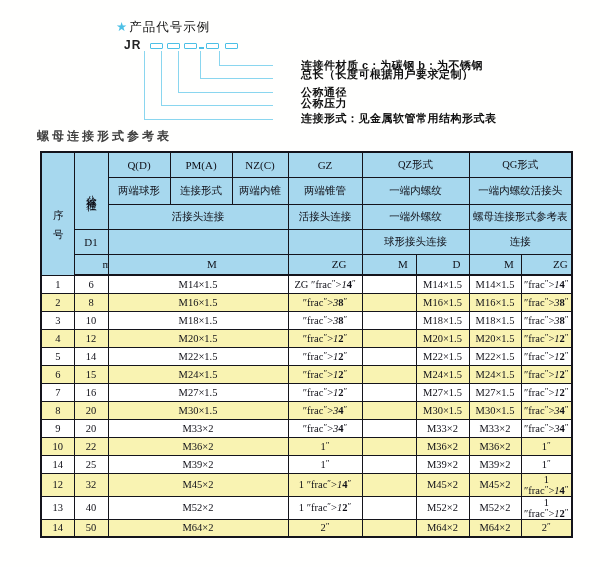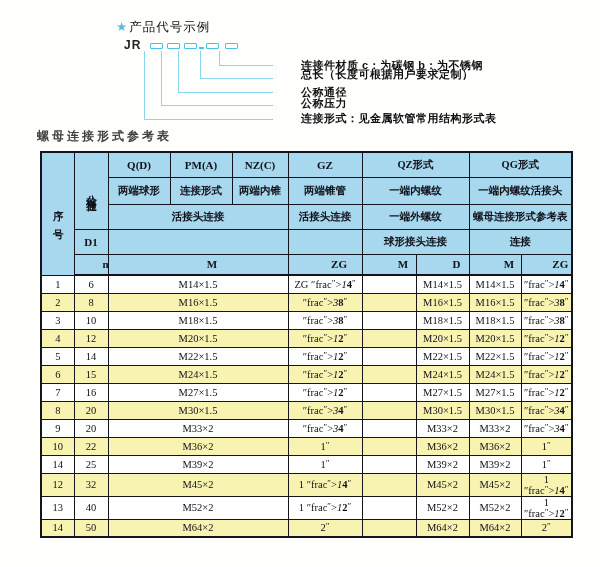--- a/index.html
+++ b/index.html
@@ -32,21 +32,21 @@
 
   
   .title{position:absolute;left:37px;top:128px;margin:0;font-family:"DejaVu Serif","Liberation Serif",serif;
          font-size:12px;font-weight:bold;letter-spacing:3px;color:#404040;}
 
   
   table.ref{position:absolute;left:40px;top:151px;width:533px;border-collapse:collapse;table-layout:fixed;
             font-family:"Liberation Serif","DejaVu Serif",serif;font-size:10.5px;color:#101018;}
   table.ref{border:2.5px solid var(--border);}
   table.ref th,table.ref td{border:1.2px solid var(--border);text-align:center;vertical-align:middle;padding:0;overflow:hidden;}
-  table.ref thead th{background:var(--blue);font-weight:bold;}
+  table.ref thead th{background:var(--blue);font-weight:normal;}
   thead tr.hr1{height:25px}
   thead tr.hr2{height:27px}
   thead tr.hr3{height:25px}
   thead tr.hr4{height:25px}
   thead tr.hr5{height:21px}
   thead tr.hr5 th{border-bottom:2px solid var(--border);padding-left:28px;}
   .latin{font-size:11px;}
   .vert{writing-mode:vertical-lr;text-orientation:upright;letter-spacing:2px;}
   .vert.spread{letter-spacing:20px;padding-top:14px;}
   tbody tr{height:18px;}

